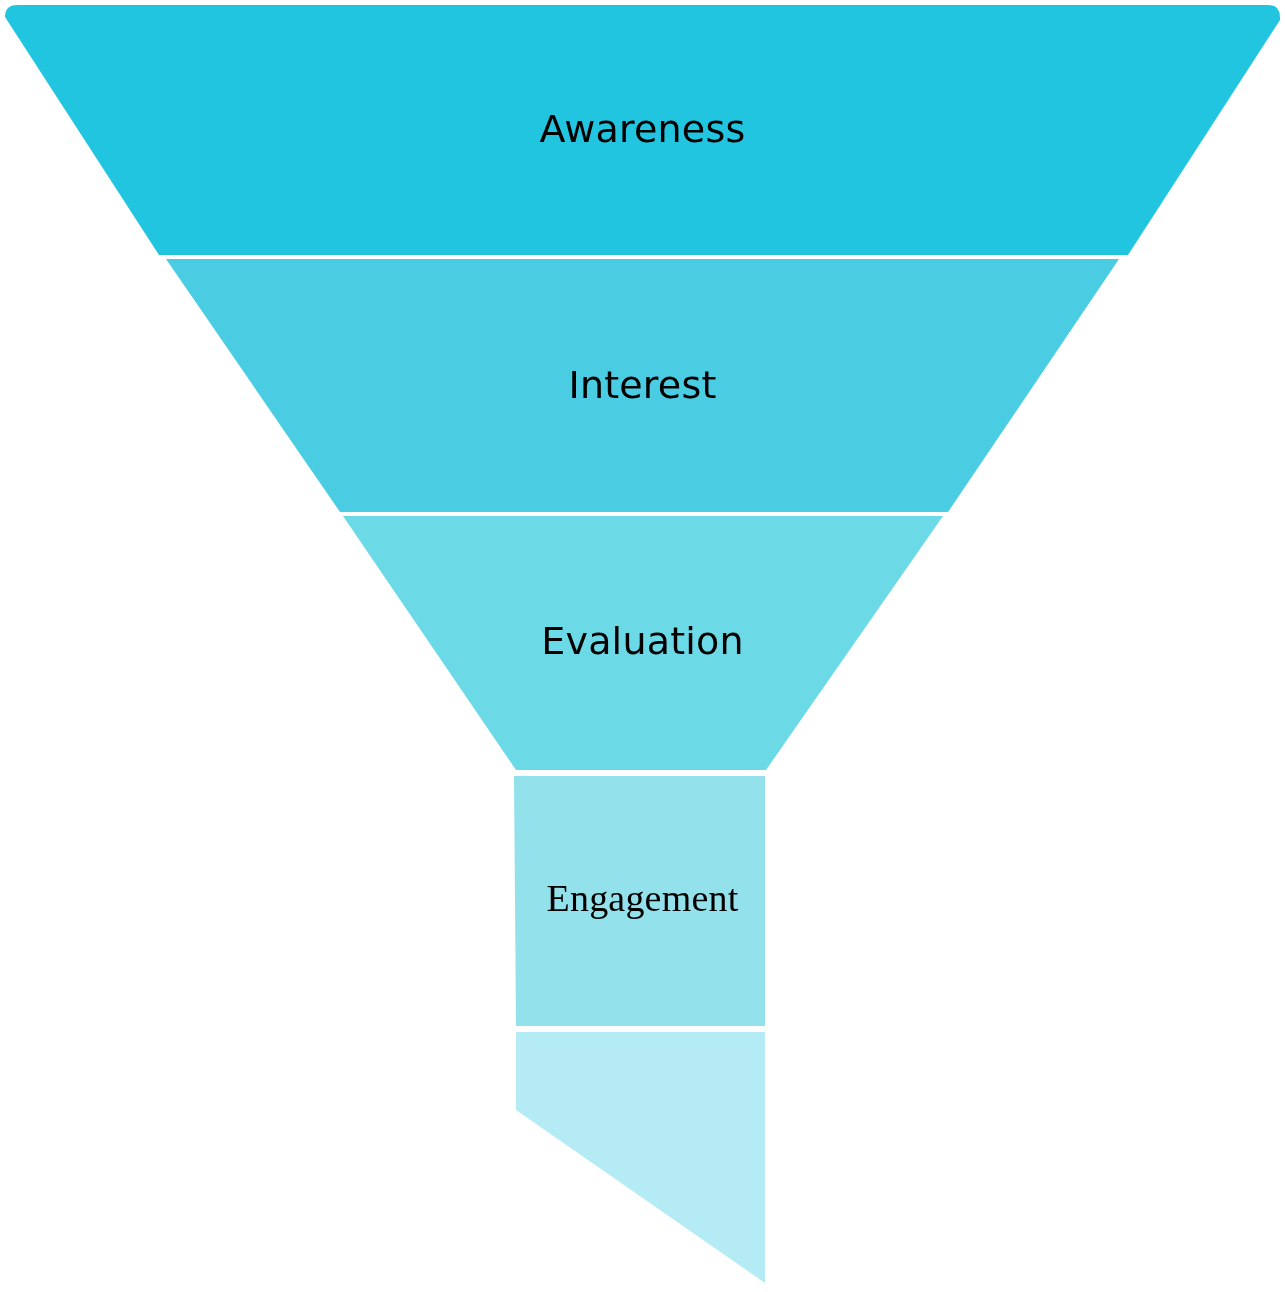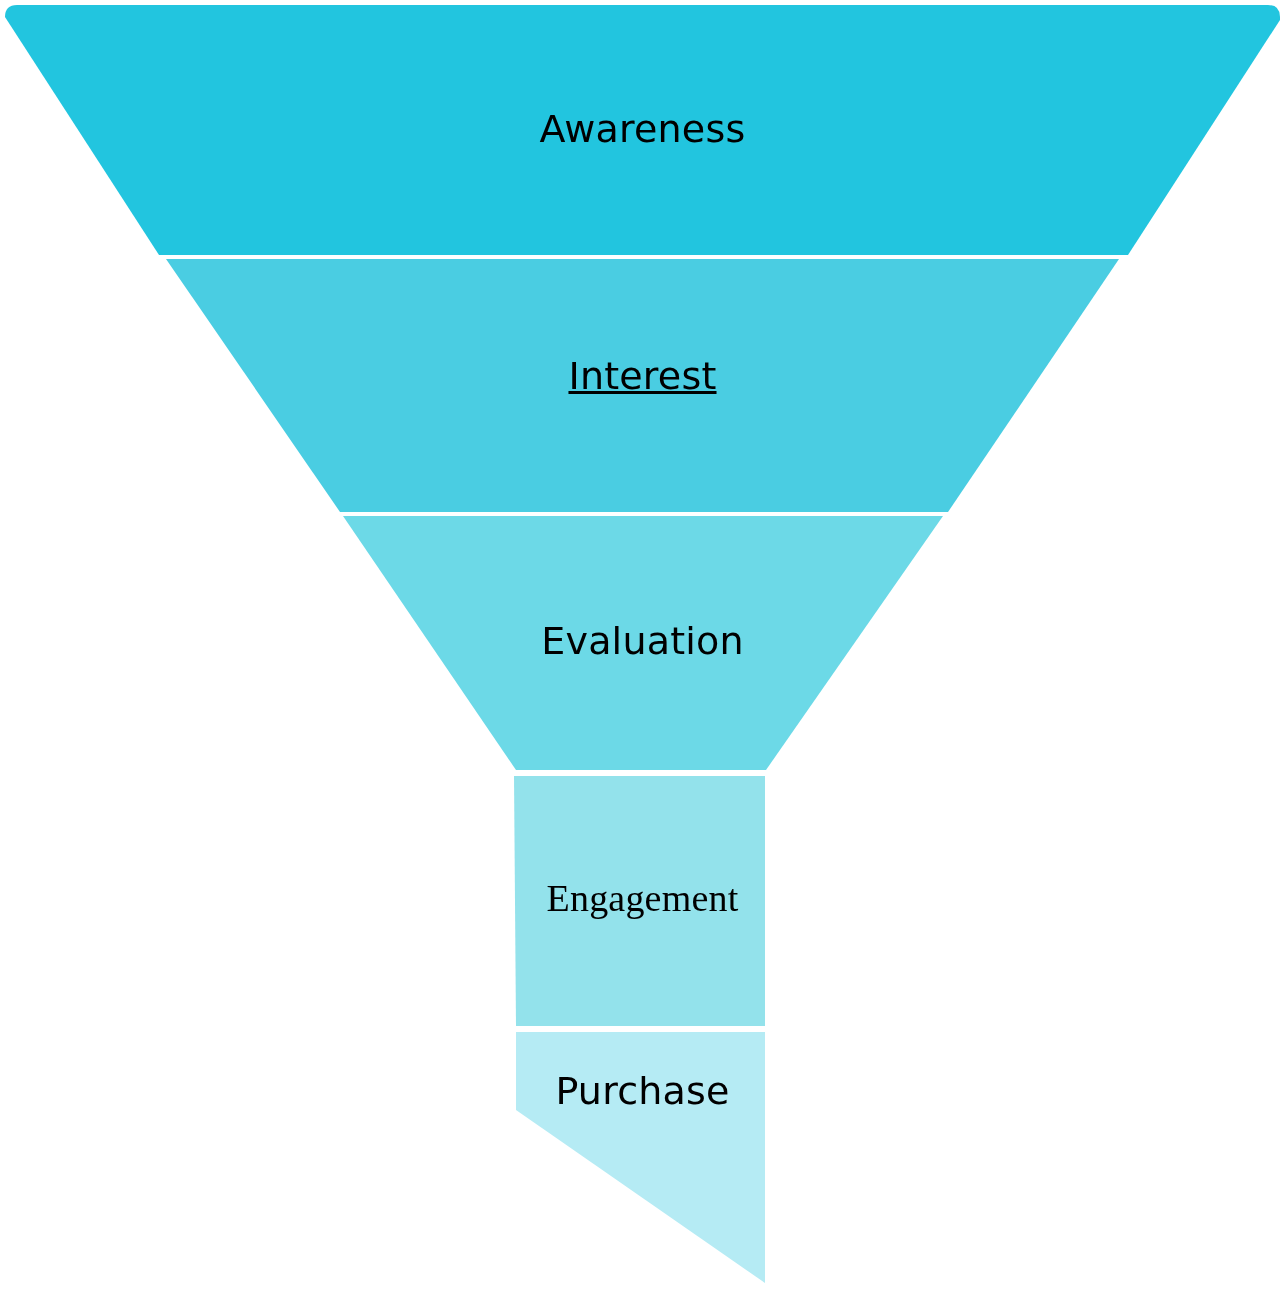--- a/index.html
+++ b/index.html
@@ -36,21 +36,21 @@
     color: #000000;
     font-family: "DejaVu Sans", "Liberation Sans", sans-serif;
     font-weight: 400;
     font-size: 38px;
     line-height: 1;
     letter-spacing: 0.2px;
     white-space: nowrap;
     pointer-events: none;
   }
   .label-awareness   { top: 110px;  }
-  .label-interest    { top: 357px; text-decoration: underline;  }
+  .label-interest    { top: 366px;  }
   .label-evaluation  { top: 622px;  }
   .label-engagement  { top: 879px; font-family: Liberation Serif, serif;  }
   .label-purchase    { top: 1072px; }
 </style>
 </head>
 <body>
 
 <div id="funnel-chart">
 
   <svg id="funnel-svg" viewBox="0 0 1285 1292" preserveAspectRatio="none">
@@ -68,15 +68,14 @@
   </svg>
 
   <div class="stage-label label-awareness">Awareness</div>
 
   <div class="stage-label label-interest">Interest</div>
 
   <div class="stage-label label-evaluation">Evaluation</div>
 
   <div class="stage-label label-engagement">Engagement</div>
 
-  <div class="stage-label label-purchase">Purchase</div>
 
 </div>
 
 </body></html>

